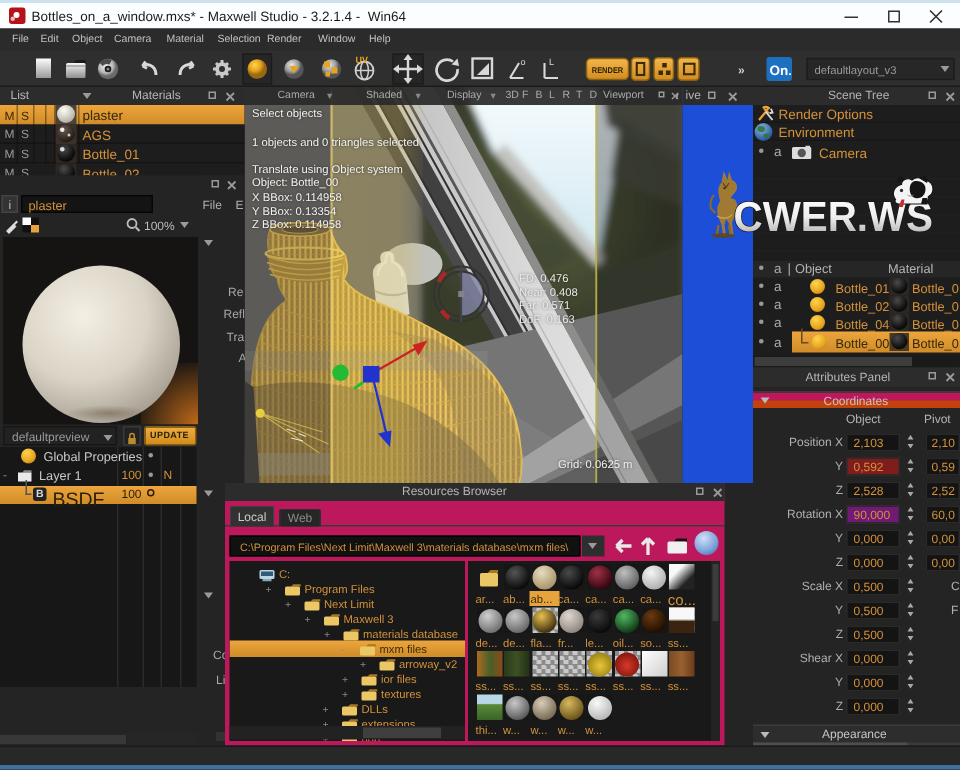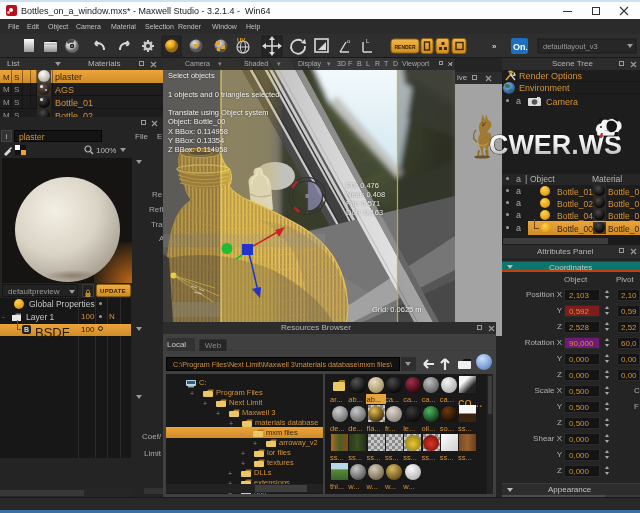--- a/index.html
+++ b/index.html
@@ -469,21 +469,21 @@
     X BBox: 0.114958<br>
     Y BBox: 0.13354<br>
     Z BBox: 0.114958
   </div>
   <div class="abs" style="left:183px;top:123px;color:#e8e8e8;font-size:7.5px;line-height:9px;text-shadow:0 0 2px rgba(0,0,0,.5)">
     FD: 0.476<br>Near: 0.408<br>Far: 0.571<br>DoF: 0.163
   </div>
   <div class="abs" style="left:209px;top:247px;color:#f0f0f0;font-size:7.5px;text-shadow:0 0 2px rgba(0,0,0,.5)">Grid: 0.0625 m</div>
 </div>
 
-<div class="abs" style="left:455px;top:72px;width:47px;height:264px;background:#a3a3a3">
+<div class="abs" style="left:455px;top:58px;width:47px;height:264px;background:#1d4ed8">
   <div class="hdr abs" style="left:0;top:0;width:47px;height:12px">
     <span class="abs" style="left:2px;font-size:8px">ive</span>
     <span class="abs" style="left:17px;top:3px;width:5px;height:5px;border:1px solid #9a9a9a"></span>
     <svg class="abs" style="left:30px;top:3px" width="7" height="7">
         <path d="M1 1l5 5M6 1l-5 5" stroke="#9a9a9a" stroke-width="1.2"></path>
       </svg>
   </div>
 </div>
 
 <div class="abs" style="left:502px;top:58px;width:138px;height:187px;background:#1d1d1d">
@@ -579,21 +579,21 @@
 </div>
 
 <div class="abs" style="left:502px;top:245px;width:138px;height:252px;background:#242424" id="attrs">
   <div class="hdr abs" style="left:0;top:0;width:138px;height:13px;line-height:13px">
     <span class="abs" style="left:35px;font-size:8px">Attributes Panel</span>
     <span class="abs" style="left:117px;top:3px;width:5px;height:5px;border:1px solid #9a9a9a"></span>
     <svg class="abs" style="left:128px;top:3px" width="7" height="7">
         <path d="M1 1l5 5M6 1l-5 5" stroke="#9a9a9a" stroke-width="1.2"></path>
       </svg>
   </div>
-  <div class="abs" style="left:0;top:16px;width:138px;height:11px;background:#0f766e;border-top:1px solid #3a3a3a;border-bottom:2px solid #c2410c">
+  <div class="abs" style="left:0;top:16px;width:138px;height:11px;background:#be185d;border-top:1px solid #3a3a3a;border-bottom:5px solid #c2410c">
     <span class="abs" style="left:5px;top:3px;width:0;height:0;border-left:3px solid transparent;border-right:3px solid transparent;border-top:4px solid #bbb"></span>
     <span class="abs" style="left:47px;top:1px;color:#c5c5c5;font-size:8px">Coordinates</span>
   </div>
   <div class="abs" style="left:62px;top:30px;color:#b5b5b5;font-size:8px">Object</div>
   <div class="abs" style="left:114px;top:30px;color:#b5b5b5;font-size:8px">Pivot</div>
   <div id="attrrows">
       <div class="abs" style="left:0;top:44px;width:138px;height:12px">
         <span class="abs" style="right:78px;top:1px;color:#b0b0b0;font-size:8px;white-space:nowrap">Position X</span>
         <div class="abs" style="left:62px;top:0;width:36px;height:12px;background:#141414;border:1px solid #2a2a2a">
           <span class="abs" style="left:4px;top:1px;color:#d4923a;font-size:8px">2,103</span>
@@ -733,31 +733,31 @@
           <span class="abs" style="left:2px;top:6.5px;width:0;height:0;border-left:2.5px solid transparent;border-right:2.5px solid transparent;border-top:3.5px solid #aaa"></span>
         </div>
       </div>
     </div>
   <div class="abs" style="left:0;top:238px;width:138px;height:12px;background:#2d2d2d;border-top:1px solid #3a3a3a">
     <span class="abs" style="left:5px;top:4px;width:0;height:0;border-left:3px solid transparent;border-right:3px solid transparent;border-top:4px solid #bbb"></span>
     <span class="abs" style="left:46px;top:1px;color:#c5c5c5;font-size:8px">Appearance</span>
   </div>
 </div>
 
-<div class="abs" style="left:163px;top:322px;width:333px;height:175px;background:#404040">
+<div class="abs" style="left:150px;top:322px;width:333px;height:175px;background:#be185d">
   <div class="hdr abs" style="left:0;top:0;width:333px;height:12px">
     <span class="abs" style="left:118px;font-size:8px">Resources Browser</span>
     <span class="abs" style="left:314px;top:3px;width:5px;height:5px;border:1px solid #9a9a9a"></span>
     <svg class="abs" style="left:325px;top:3px" width="7" height="7">
         <path d="M1 1l5 5M6 1l-5 5" stroke="#9a9a9a" stroke-width="1.2"></path>
       </svg>
   </div>
 
   <div class="abs" style="left:0;top:13px;width:333px;height:16px;border-bottom:1px solid #3a3a3a">
-    <div class="abs" style="left:3px;top:2px;width:30px;height:14px;background:#323232;border:1px solid #3f3f3f;border-bottom:none;border-radius:2px 2px 0 0;color:#ccc;font-size:8px;line-height:14px">Local</div>
+    <div class="abs" style="left:3px;top:2px;width:30px;height:14px;background:#323232;border:1px solid #3f3f3f;border-bottom:none;border-radius:2px 2px 0 0;color:#ccc;font-size:8px;text-align:center;line-height:14px">Local</div>
     <div class="abs" style="left:36px;top:4px;width:28px;height:12px;background:#262626;border:1px solid #303030;border-bottom:none;border-radius:2px 2px 0 0;color:#8a8a8a;font-size:8px;text-align:center;line-height:12px">Web</div>
   </div>
 
   <div class="abs" style="left:0;top:29px;width:333px;height:23px">
     <div class="abs" style="left:3px;top:6px;width:234px;height:14px;background:#111;border:1px solid #000">
         <span class="abs oj" style="left:6px;top:2px;font-size:7.2px;white-space:nowrap">C:\Program Files\Next Limit\Maxwell 3\materials database\mxm files\</span>
       </div>
     <div class="abs" style="left:238px;top:6px;width:15px;height:14px;background:#2e2e2e">
         <span class="abs" style="left:4px;top:5px;width:0;height:0;border-left:3px solid transparent;border-right:3px solid transparent;border-top:4px solid #999"></span>
       </div>
@@ -876,21 +876,21 @@
         <div class="abs" style="left:0.5px;top:0.5px;width:16px;height:16px;border-radius:50%;background:radial-gradient(circle at 38% 30%,#c0c0c0,#606060 75%)"></div>
       </div>
       <span class="abs" style="left:96.5px;top:21px;color:#d4923a;font-size:7.5px">ca...</span>
       <div class="abs" style="left:115.80000000000001px;top:2px;width:17px;height:17px;background:#161616">
         <div class="abs" style="left:0.5px;top:0.5px;width:16px;height:16px;border-radius:50%;background:radial-gradient(circle at 38% 30%,#f5f5f5,#b0b0b0 75%)"></div>
       </div>
       <span class="abs" style="left:114.80000000000001px;top:21px;color:#d4923a;font-size:7.5px">ca...</span>
       <div class="abs" style="left:134.1px;top:2px;width:17px;height:17px;background:#161616">
         <div class="abs" style="left:0;top:0;width:17px;height:17px;background:linear-gradient(135deg,#f8f8f8 30%,#222 70%)"></div>
       </div>
-      <span class="abs" style="left:133.1px;top:21px;color:#d4923a;font-size:13px">co...</span>
+      <span class="abs" style="left:133.1px;top:21px;color:#d4923a;font-size:10px">co...</span>
       <div class="abs" style="left:6px;top:31px;width:17px;height:17px;background:#161616">
         <div class="abs" style="left:0.5px;top:0.5px;width:16px;height:16px;border-radius:50%;background:radial-gradient(circle at 38% 30%,#d0d0d0,#707070 75%)"></div>
       </div>
       <span class="abs" style="left:5px;top:50px;color:#d4923a;font-size:7.5px">de...</span>
       <div class="abs" style="left:24.3px;top:31px;width:17px;height:17px;background:#161616">
         <div class="abs" style="left:0.5px;top:0.5px;width:16px;height:16px;border-radius:50%;background:radial-gradient(circle at 38% 30%,#c8c8c8,#686868 75%)"></div>
       </div>
       <span class="abs" style="left:23.3px;top:50px;color:#d4923a;font-size:7.5px">de...</span>
       <div class="abs" style="left:42.6px;top:31px;width:17px;height:17px;background:repeating-conic-gradient(#c9c9c9 0% 25%, #8a8a8a 0% 50%) 0 0/6px 6px">
         <div class="abs" style="left:0.5px;top:0.5px;width:16px;height:16px;border-radius:50%;background:radial-gradient(circle at 38% 30%,#e8c050,#403010 75%)"></div>

